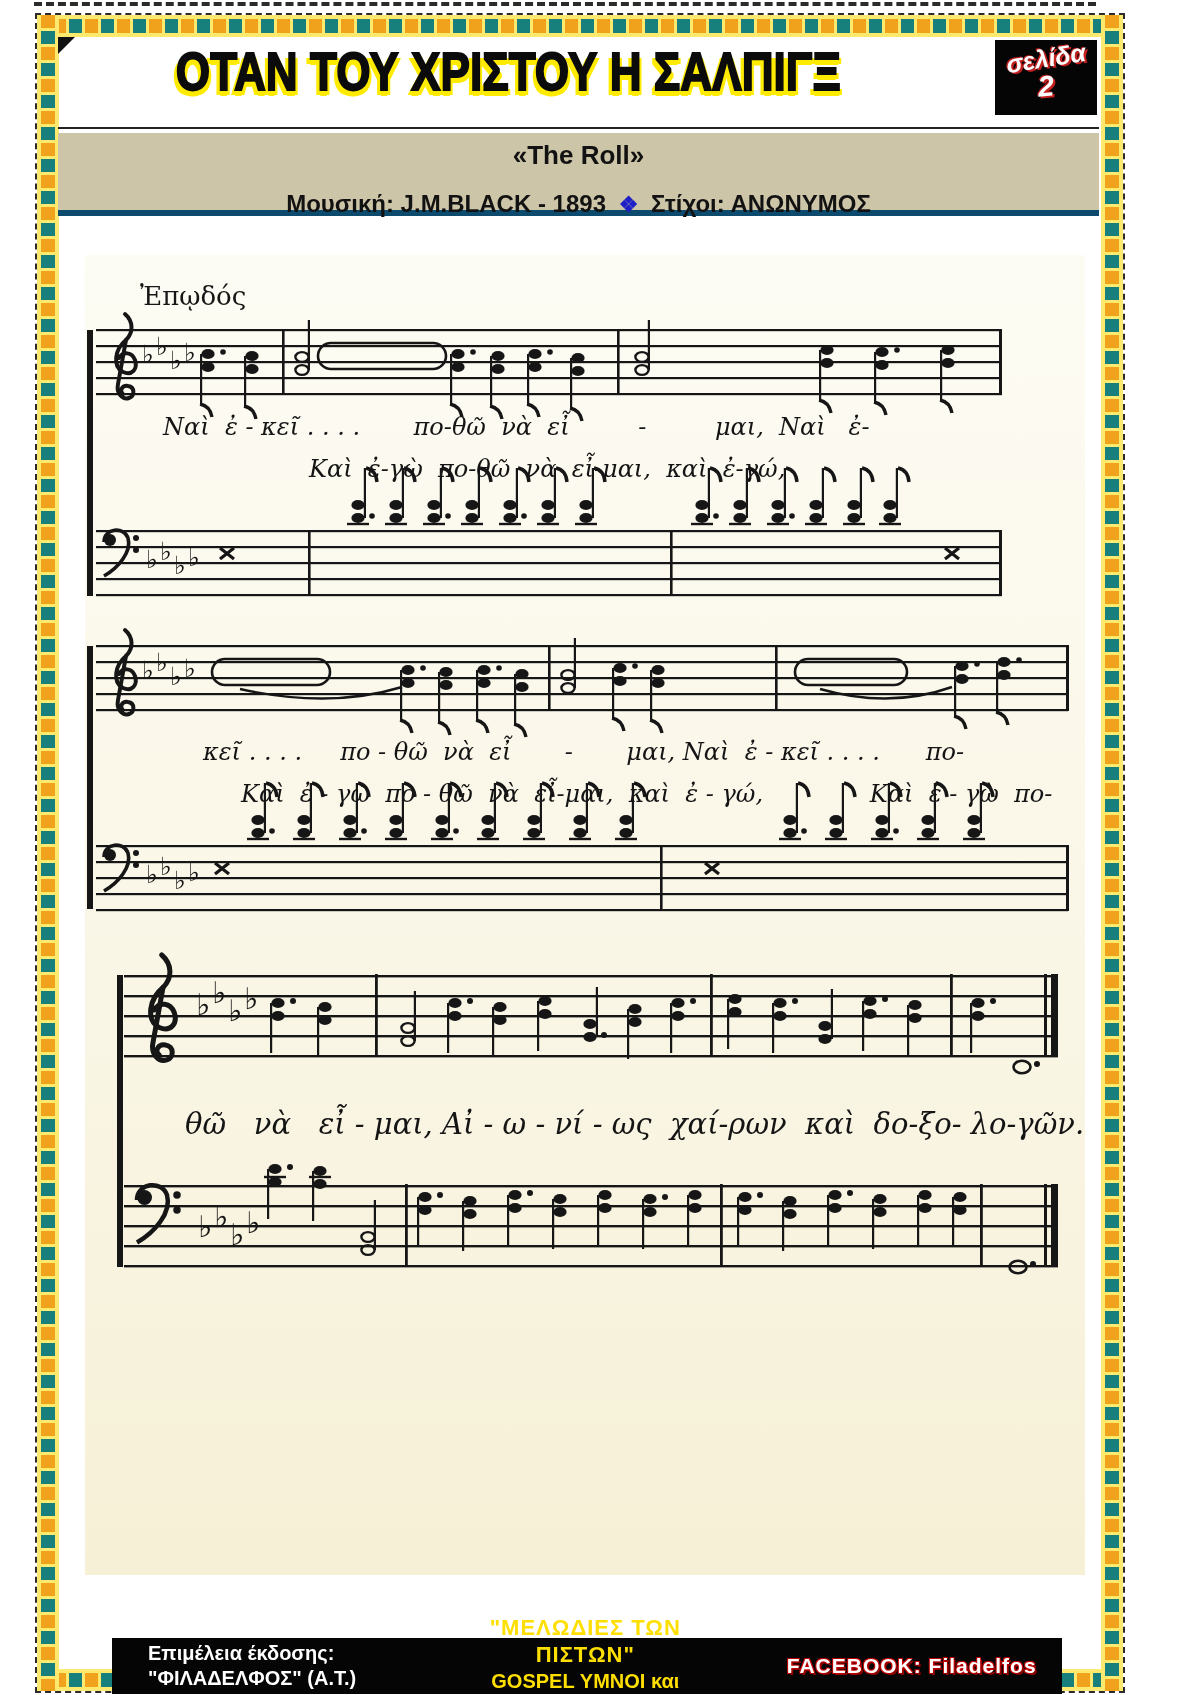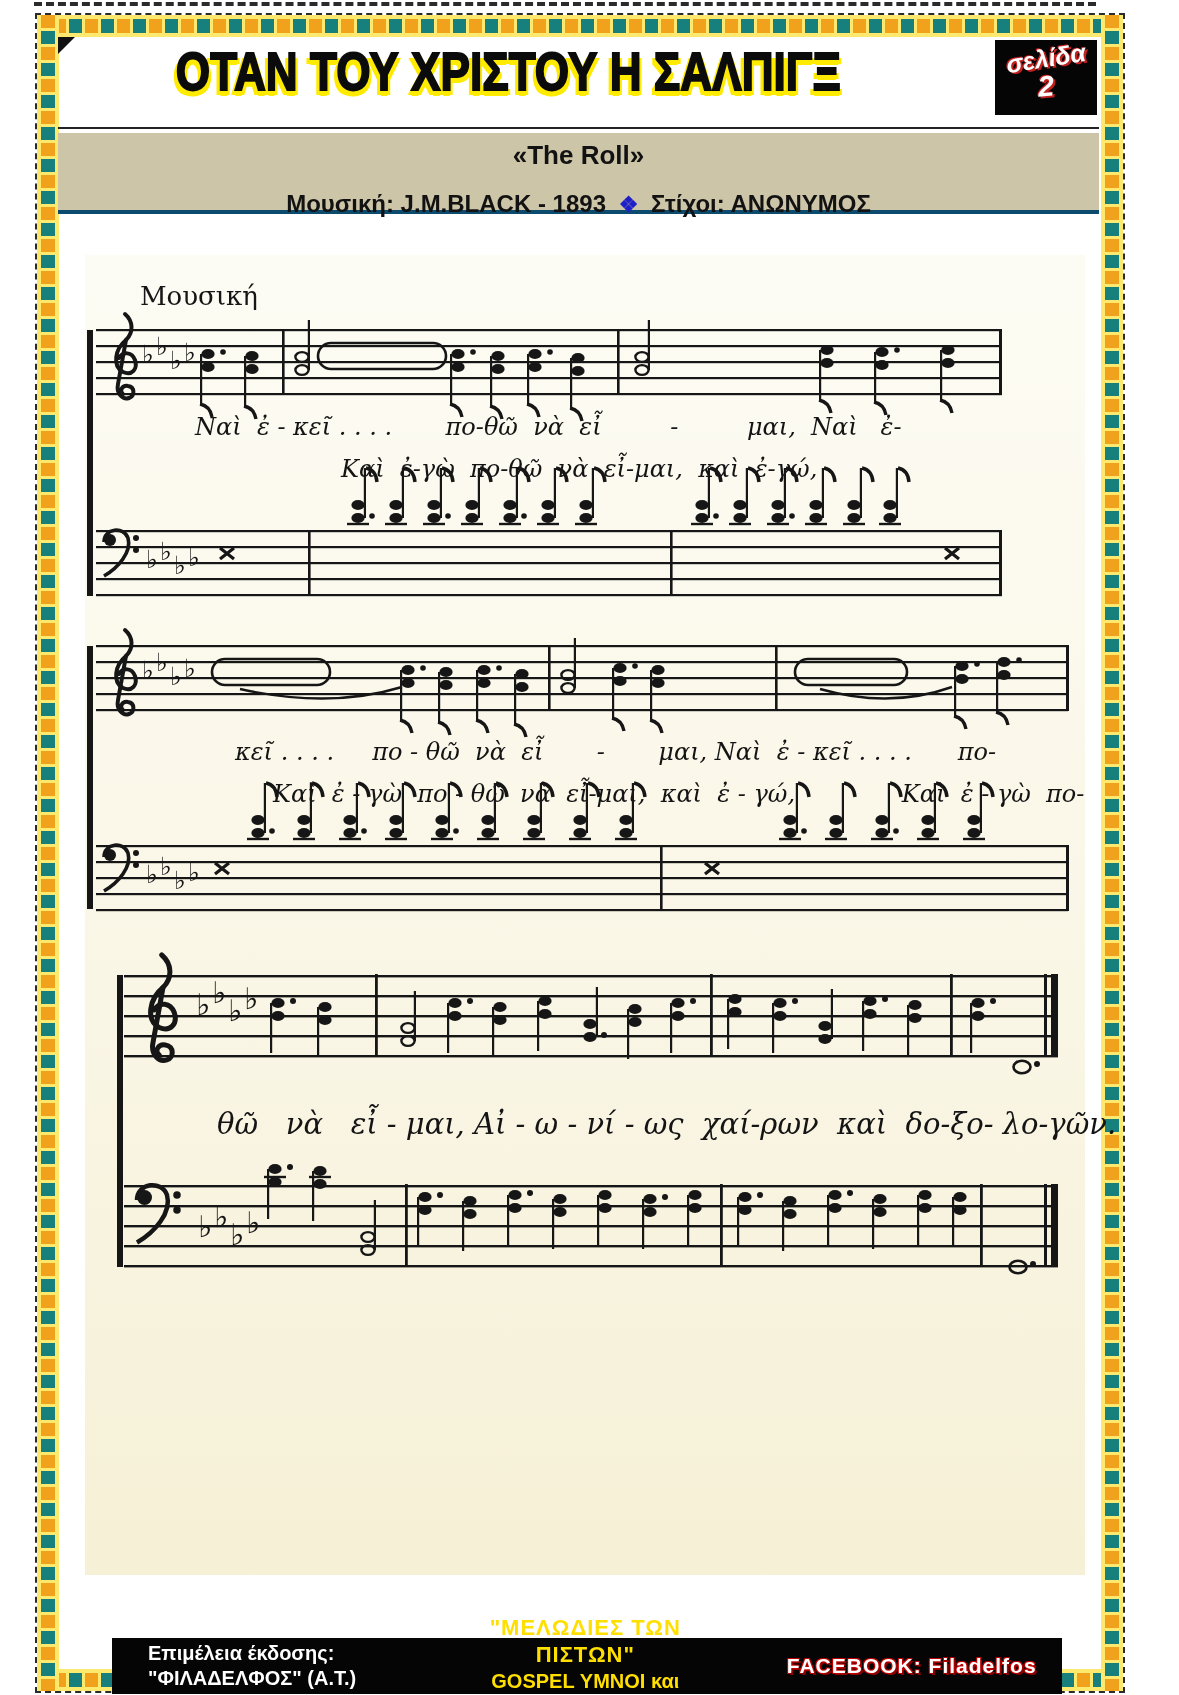--- a/index.html
+++ b/index.html
@@ -26,30 +26,30 @@
      text-shadow:-4px 4px 0 #ffeb00,0 5px 0 #ffeb00,3px 4px 0 #ffeb00;}
   .badge{position:absolute;left:995px;top:40px;width:102px;height:75px;background:#050505;z-index:3;
      text-align:center;color:#fff;font-weight:bold;font-style:italic;}
   .badge .b1{display:block;margin-top:4px;font-size:25px;transform:rotate(-9deg);
      text-shadow:2px 2px 0 #c32020,-1px -1px 0 #c32020;}
   .badge .b2{display:block;margin-top:-3px;font-size:29px;transform:rotate(-5deg);
      text-shadow:2px 2px 0 #c32020,-1px -1px 0 #c32020;}
   .rule{position:absolute;left:58px;top:127px;width:1041px;height:2px;background:#222;z-index:3;}
   
   .songbar{position:absolute;left:58px;top:133px;width:1041px;height:77px;background:#cdc5a8;
-     border-bottom:4px solid #0c4a6e;z-index:3;text-align:center;}
+     border-bottom:6px solid #0c4a6e;z-index:3;text-align:center;}
   .songtitle{margin-top:7px;font-size:26px;font-weight:bold;color:#121212;}
   .credits{margin-top:19px;font-size:24px;font-weight:bold;color:#121212;}
   .credits .diamond{color:#1f1fc8;font-size:22px;padding:0 6px;}
   
   .scan{position:absolute;left:85px;top:255px;width:1000px;height:1320px;z-index:3;
      background:linear-gradient(#fdfcf4 0%,#faf6e6 55%,#f6f0d6 100%);}
   .scan svg{position:absolute;overflow:visible;}
   .eplabel{position:absolute;left:55px;top:26px;font:26px "DejaVu Serif",serif;color:#161616;}
-  .lyr{position:absolute;white-space:pre;font:italic 24px "DejaVu Serif",serif;color:#141414;margin-left:32px;}
+  .lyr{position:absolute;white-space:pre;font:italic 24px "DejaVu Serif",serif;color:#141414;}
   .l1a{left:78px;top:158px;} .l1b{left:224px;top:200px;}
   .l2a{left:118px;top:483px;} .l2b{left:156px;top:525px;}
   .l3{left:100px;top:852px;font-size:29px;}
   .sysbar{position:absolute;width:6px;background:#161616;}
   .kf{font:25px "DejaVu Sans",sans-serif;fill:#161616;}
   .kf3{font:30px "DejaVu Sans",sans-serif;fill:#161616;}
   svg .ink{fill:#161616;}
   
   .footer{position:absolute;left:112px;top:1638px;width:950px;height:56px;background:#050505;z-index:6;
      display:flex;align-items:center;font-weight:bold;line-height:1.25;gap:44px;}
@@ -157,21 +157,21 @@
       <span>Μουσική:</span>
       <span>J.M.BLACK - 1893</span>
       <span class="diamond">❖</span>
       <span>Στίχοι:</span>
       <span>ΑΝΩΝΥΜΟΣ</span>
     </div>
   </div>
 
   <div class="scan">
 
-    <div class="eplabel">Μουσική</div>
+    <div class="eplabel">Ἐπῳδός</div>
 
     <div class="sysbar" style="left:2px;top:75px;height:266px;"></div>
     <div class="sysbar" style="left:2px;top:391px;height:263px;"></div>
     <div class="sysbar" style="left:32px;top:720px;height:292px;"></div>
 
     <svg style="left:5px;top:60px;" width="920" height="150">
       <use href="#L908" y="14"></use>
       <rect class="ink" x="192" y="14" width="2.6" height="66"></rect>
       <rect class="ink" x="527" y="14" width="2.6" height="66"></rect>
       <rect class="ink" x="909" y="14" width="3" height="66"></rect>

